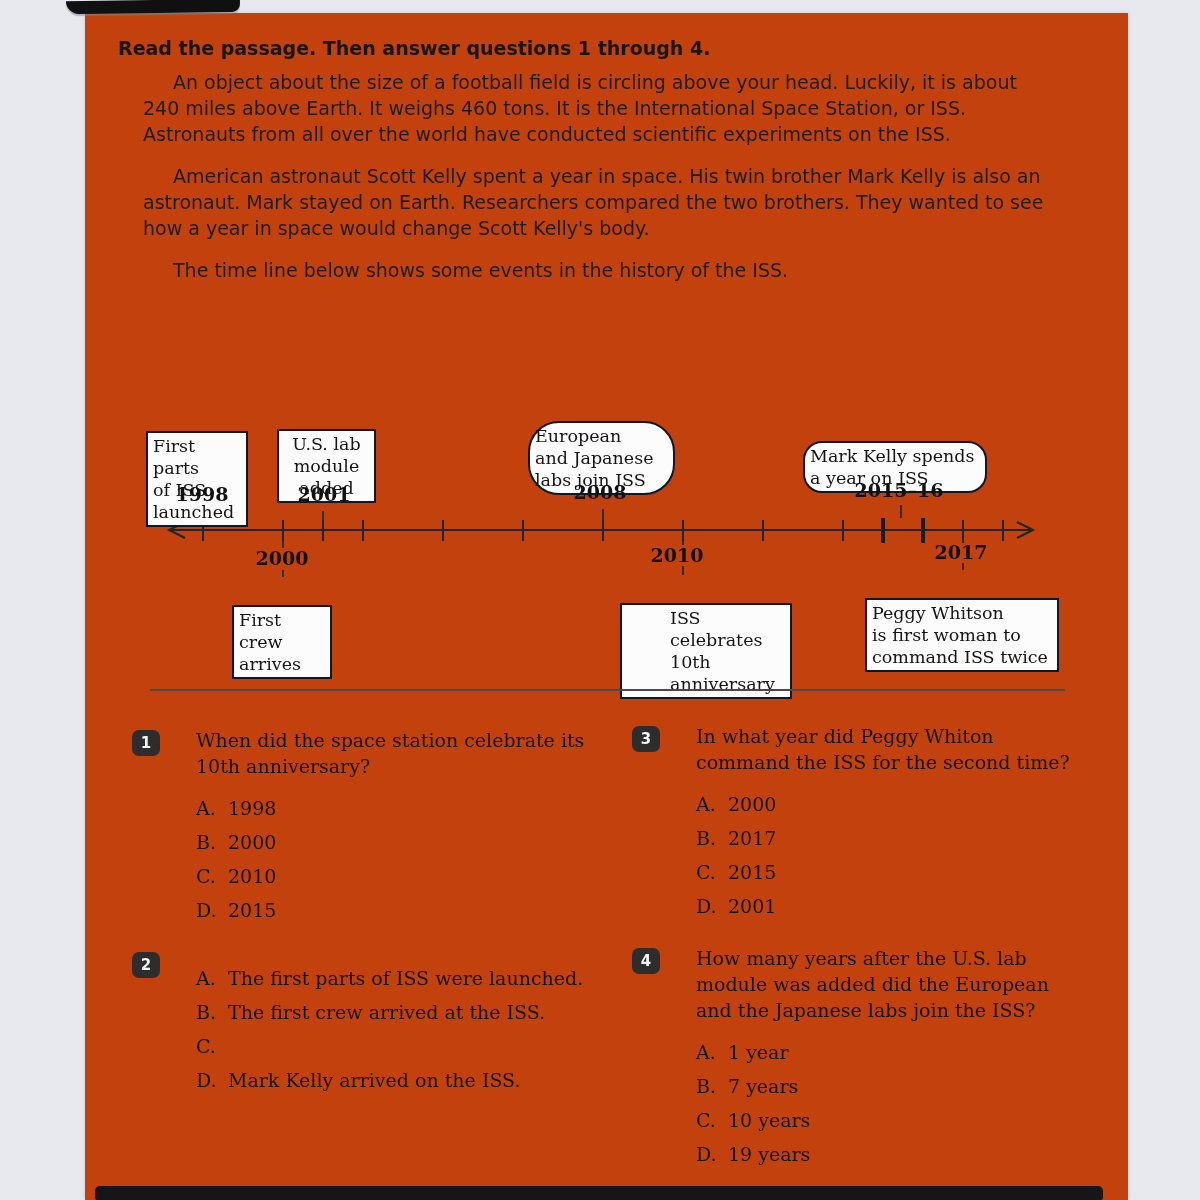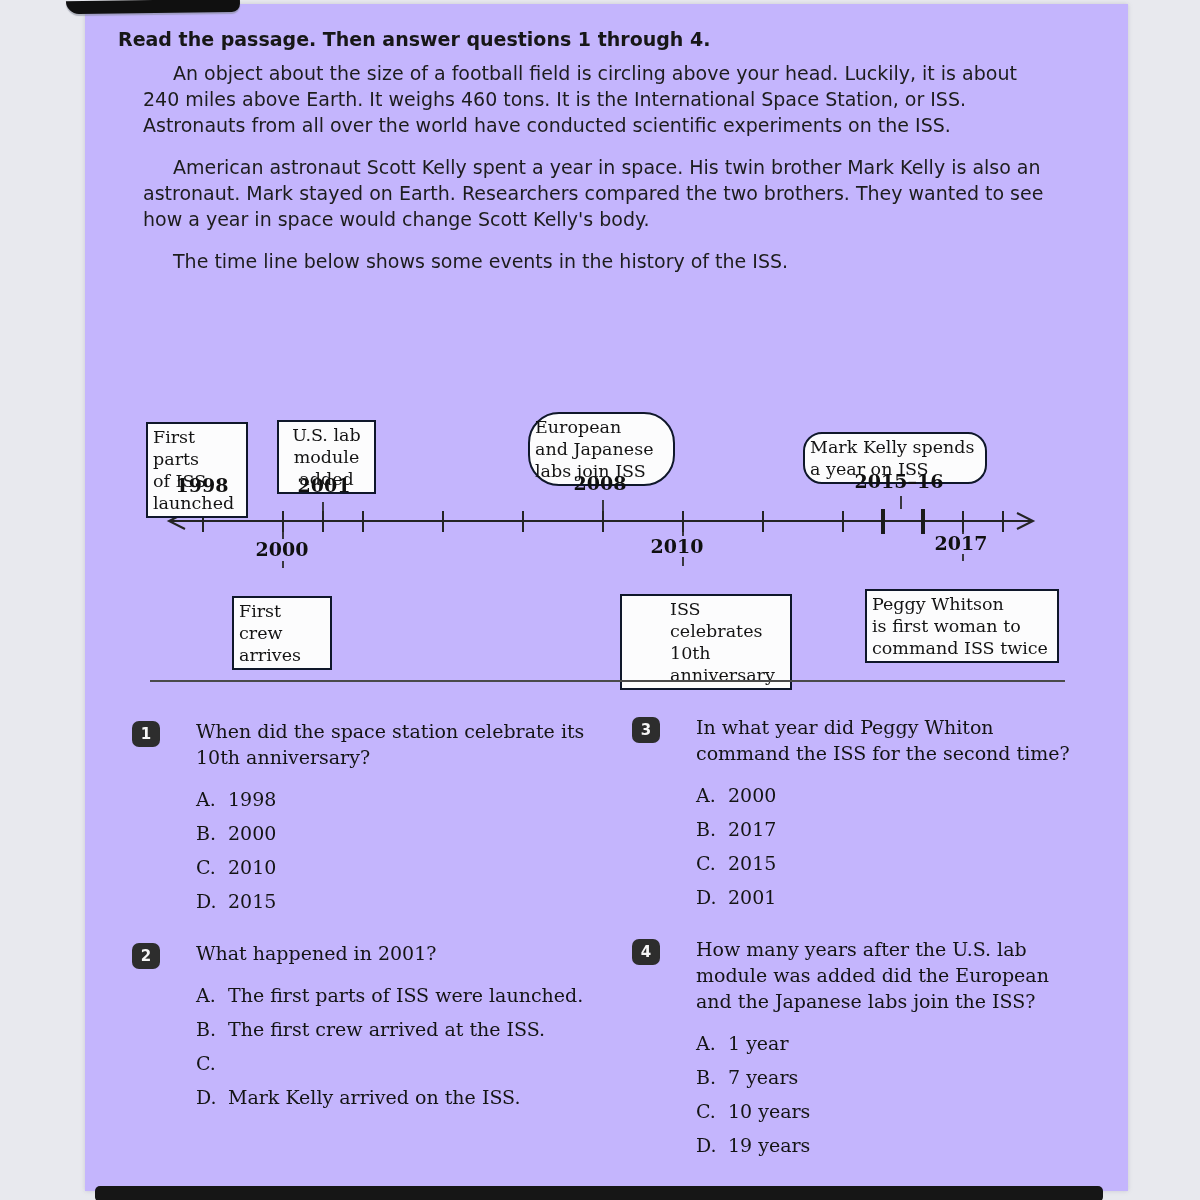--- a/index.html
+++ b/index.html
@@ -5,22 +5,22 @@
   * { margin:0; padding:0; box-sizing:border-box; }
   html,body { width:1200px; height:1200px; }
   body {
     position:relative;
     background:#e8e9ee;
     font-family:"DejaVu Sans", sans-serif;
     overflow:hidden;
     color:#1c1c1c;
   }
   #page {
-    position:absolute; left:85px; top:4px; width:1043px; height:1187px;
-    background:#c4b5fd;
+    position:absolute; left:85px; top:13px; width:1043px; height:1187px;
+    background:#c2410c;
     box-shadow:0 0 4px rgba(140,140,155,.35);
   }
   
   .artifact-top {
     position:absolute; left:66px; top:0; width:174px; height:13px;
     background:#101010; border-radius:0 0 10px 16px;
     transform:rotate(-0.8deg); z-index:6;
     box-shadow:0 2px 1px rgba(130,135,150,.55);
   }
   .artifact-bottom {
@@ -190,21 +190,20 @@
             <span class="opt-letter">D.</span>
             <span class="opt-text">2015</span>
           </div>
         </div>
       </div>
     </div>
 
     <div class="question q2">
       <div class="qbadge">2</div>
       <div class="qbody">
-        <div class="qtext">What happened in 2001?</div>
         <div class="options">
           <div class="option">
             <span class="opt-letter">A.</span>
             <span class="opt-text">The first parts of ISS were launched.</span>
           </div>
           <div class="option">
             <span class="opt-letter">B.</span>
             <span class="opt-text">The first crew arrived at the ISS.</span>
           </div>
           <div class="option">

